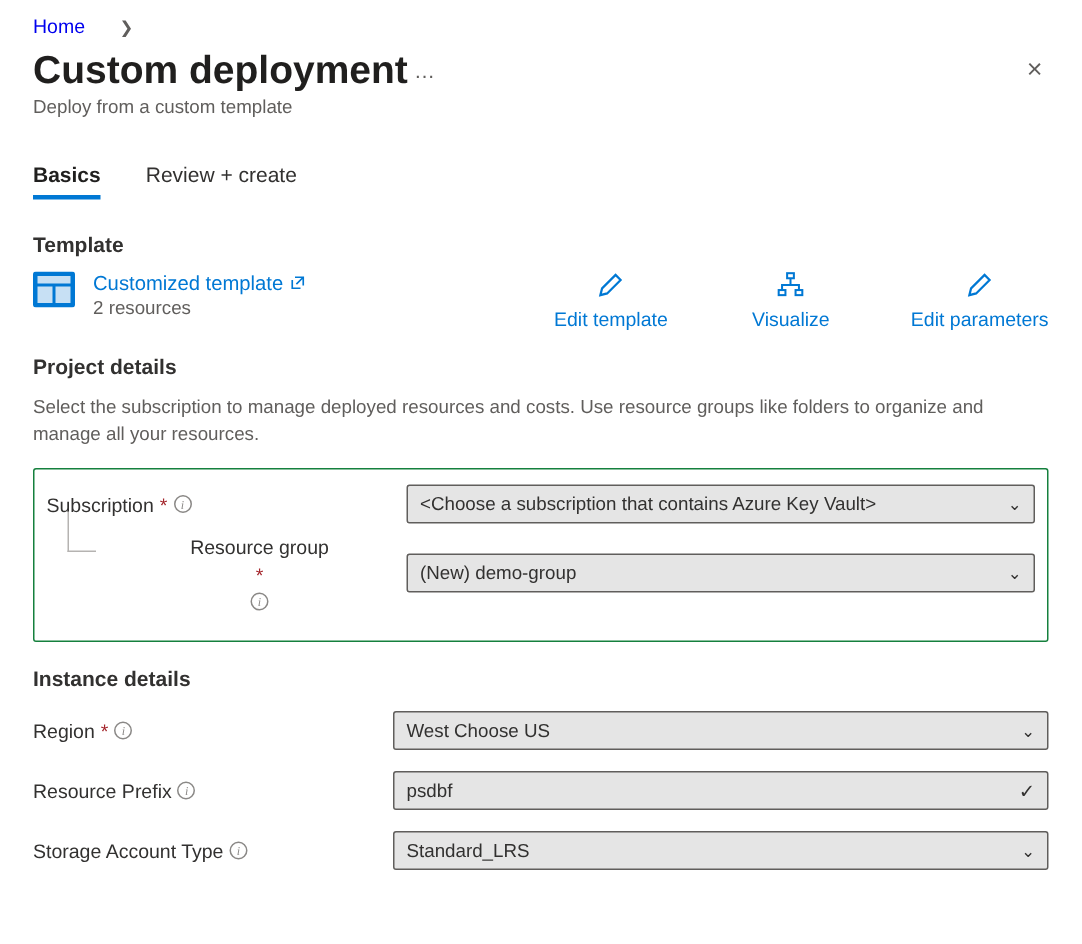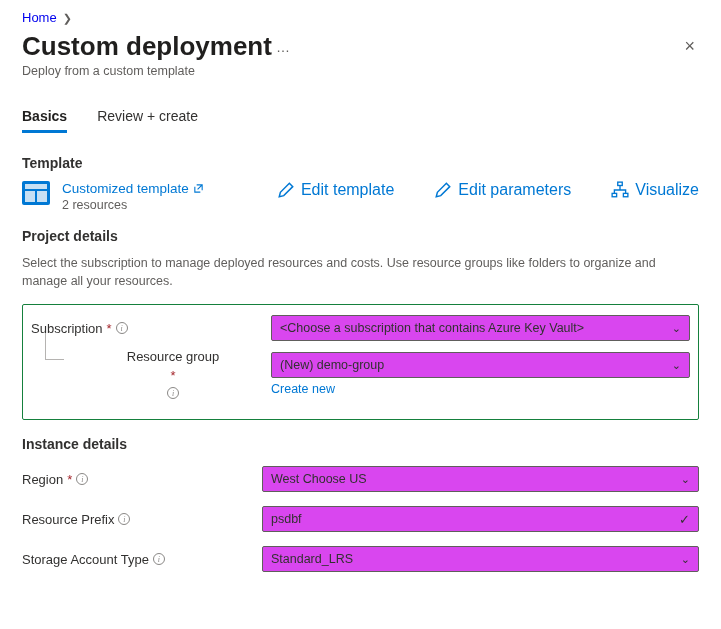--- a/index.html
+++ b/index.html
@@ -4,50 +4,50 @@
 <style>
   * { box-sizing: border-box; margin: 0; padding: 0; }
   body {
     font-family: "Segoe UI", -apple-system, sans-serif;
     font-size: 13px;
     color: #323130;
     background: #fff;
     width: 721px;
     padding: 10px 22px 20px 22px;
   }
-  .breadcrumb { font-size: 13px; color: #0078d4; margin-bottom: 6px; display:flex; align-items:flex-end; gap:6px;}
+  .breadcrumb { font-size: 13px; color: #0078d4; margin-bottom: 6px; display:flex; align-items:flex-end; gap:23px;}
   .breadcrumb .chev { color:#605e5c; font-size:11px;}
   .title-row { display:flex; align-items:center; justify-content:space-between; }
   .title-left { display:flex; align-items:center; gap:0;}
   h1 { font-size: 26px; font-weight: 600; color:#201f1e; }
   .ellipsis { color:#605e5c; font-size:14px; letter-spacing:1px; padding:0 4px; cursor:pointer;}
   .subtitle { font-size: 12.5px; color:#605e5c; margin-top:2px; margin-bottom:30px;}
   .close-x { font-size:18px; color:#605e5c; cursor:pointer; font-weight:300; padding:4px;}
   .tabs { display:flex; gap:30px; margin-bottom:22px; border-bottom: none;}
   .tab { font-size:14px; color:#323130; padding-bottom:6px; cursor:pointer;}
   .tab.active { color:#201f1e; font-weight:600; border-bottom:3px solid #0078d4; }
   .section-label { font-size:14px; font-weight:600; color:#323130; margin-bottom:10px;}
   .template-row { display:flex; align-items:flex-start; justify-content:space-between; margin-bottom:16px;}
   .template-left { display:flex; gap:12px; align-items:flex-start;}
   .template-icon { width:28px; height:24px; }
   .tmpl-name { color:#0078d4; font-size:13.5px; display:inline-flex; align-items:center; gap:4px;}
   .tmpl-sub { color:#605e5c; font-size:12.5px; margin-top:2px;}
   .actions { display:flex; gap:40px; align-items:flex-start;}
-  .action { display:flex; flex-direction:row; align-items:center; gap:6px; color:#0078d4; font-size:16px; cursor:pointer; min-width:80px;}
+  .action { display:flex; flex-direction:column; align-items:center; gap:6px; color:#0078d4; font-size:13px; cursor:pointer; min-width:80px;}
   .action svg { width:18px; height:18px;}
   .proj-desc { font-size:12.5px; color:#605e5c; margin-bottom:14px; line-height:1.45;}
   .highlight-box { border:1px solid #15803d; padding:10px 8px 12px 8px; margin-bottom:16px; border-radius:2px;}
   .form-row { display:flex; align-items:center; margin-bottom:8px; }
   .form-row.indent .label-cell { padding-left:44px; position:relative;flex-direction:column;}
   .form-row.indent .label-cell::before { content:""; position:absolute; left:14px; top:-16px; width:18px; height:26px; border-left:1px solid #b5b3b1; border-bottom:1px solid #b5b3b1;}
   .label-cell { width:240px; display:flex; align-items:center; gap:4px; font-size:13px;}
   .req { color:#a4262c; }
   .info-icon { width:12px; height:12px; border:1px solid #8a8886; border-radius:50%; display:inline-flex; align-items:center; justify-content:center; font-size:8px; color:#8a8886; font-style:italic; font-family:Georgia,serif;}
   .field-cell { flex:1; }
-  .select-box, .input-box { width:100%; height:26px; border:1px solid #605e5c; border-radius:2px; background:#d946ef; padding:0 8px; font-size:12.5px; display:flex; align-items:center; justify-content:space-between; cursor:pointer;}
+  .select-box, .input-box { width:100%; height:26px; border:1px solid #605e5c; border-radius:2px; background:#e5e5e5; padding:0 8px; font-size:12.5px; display:flex; align-items:center; justify-content:space-between; cursor:pointer;}
   .select-box .chev-d { font-size:11px; color:#323130;}
   .input-box .check { color:#323130; font-size:13px;}
   .create-new { color:#0078d4; font-size:12.5px; margin-top:4px; cursor:pointer;}
   .section-label.inst { margin-top:8px; margin-bottom:14px;}
   a { text-decoration:none; }
 </style>
 </head>
 <body>
 
 <div class="breadcrumb">
@@ -91,32 +91,32 @@
   </div>
   <div class="actions">
     <div class="action">
       <svg viewBox="0 0 16 16">
           <path d="M2 14l1-4 8-8 3 3-8 8-4 1z" fill="none" stroke="#0078d4" stroke-width="1.3"></path>
         </svg>
       <span>Edit template</span>
     </div>
     <div class="action">
       <svg viewBox="0 0 16 16">
-          <path d="M2 14l1-4 8-8 3 3-8 8-4 1z" fill="none" stroke="#0078d4" stroke-width="1.3"></path>
-        </svg>
-      <span>Edit parameters</span>
-    </div>
-    <div class="action">
-      <svg viewBox="0 0 16 16">
         <rect x="6" y="1" width="4" height="3" fill="none" stroke="#0078d4" stroke-width="1.2"></rect>
         <rect x="1" y="11" width="4" height="3" fill="none" stroke="#0078d4" stroke-width="1.2"></rect>
         <rect x="11" y="11" width="4" height="3" fill="none" stroke="#0078d4" stroke-width="1.2"></rect>
         <path d="M8 4v4M3 11V8h10v3" fill="none" stroke="#0078d4" stroke-width="1.2"></path>
       </svg>
       <span>Visualize</span>
+    </div>
+    <div class="action">
+      <svg viewBox="0 0 16 16">
+          <path d="M2 14l1-4 8-8 3 3-8 8-4 1z" fill="none" stroke="#0078d4" stroke-width="1.3"></path>
+        </svg>
+      <span>Edit parameters</span>
     </div>
   </div>
 </div>
 
 <div class="section-label">Project details</div>
 <div class="proj-desc">Select the subscription to manage deployed resources and costs. Use resource groups like folders to organize and manage all your resources.</div>
 
 <div class="highlight-box">
   <div class="form-row">
     <div class="label-cell">
@@ -135,21 +135,20 @@
     <div class="label-cell">
       <span>Resource group</span>
       <span class="req">*</span>
       <span class="info-icon">i</span>
     </div>
     <div class="field-cell">
       <div class="select-box">
         <span>(New) demo-group</span>
         <span class="chev-d">⌄</span>
       </div>
-      <div class="create-new">Create new</div>
     </div>
   </div>
 </div>
 
 <div class="section-label inst">Instance details</div>
 
 <div class="form-row" style="margin-bottom:14px;">
   <div class="label-cell">
     <span>Region</span>
     <span class="req">*</span>

